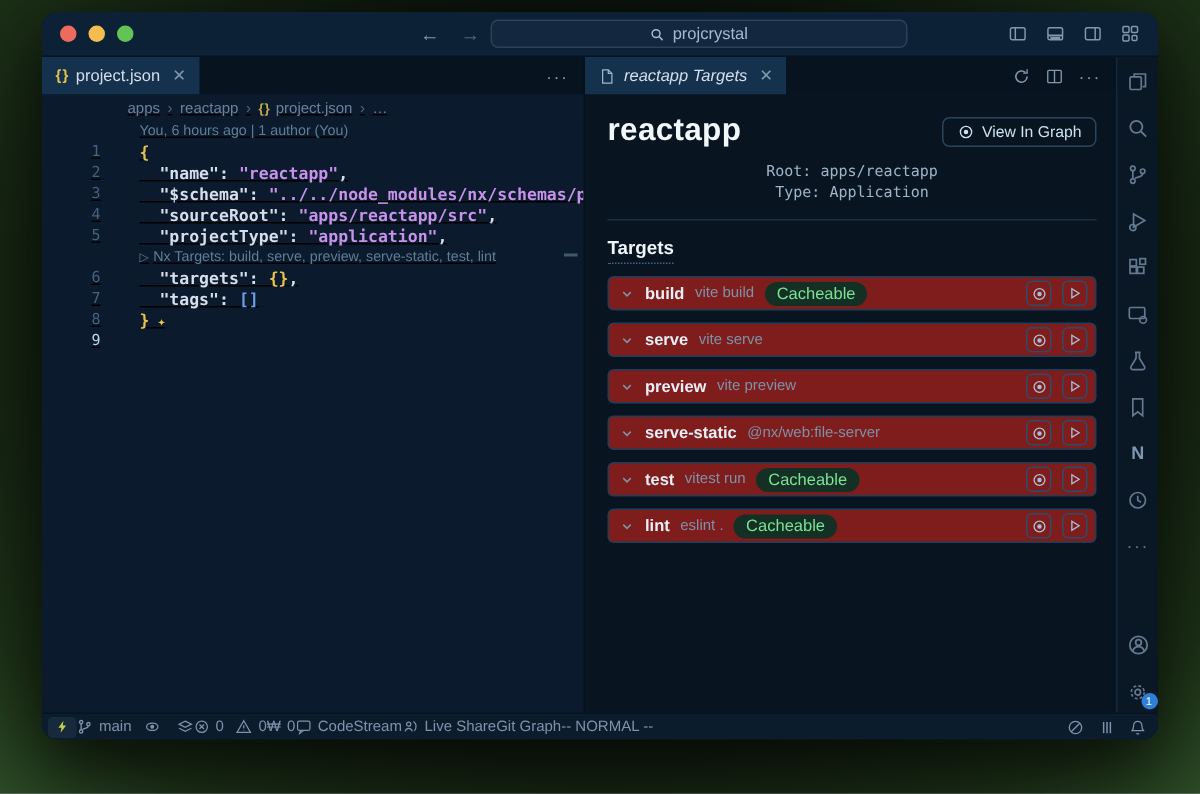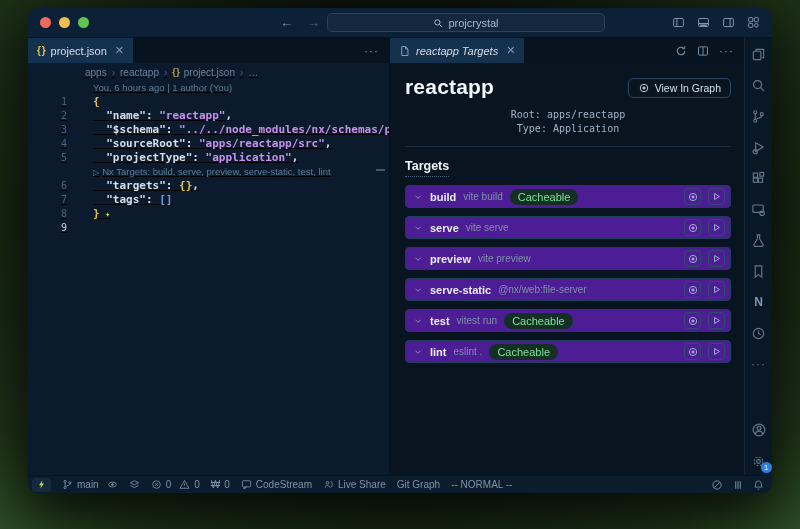--- a/index.html
+++ b/index.html
@@ -61,35 +61,35 @@
   .scrollmark { position:absolute; right:4px; top:106px; width:9px; height:2px; background:#41586f; }
   
   .panel { flex:1; background:#081521; min-width:0; padding:12px 13px 0 15px; overflow:hidden; color:#d6deeb; }
   .panel-head { display:flex; align-items:flex-start; }
   .panel-title { font-size:21px; font-weight:bold; color:#f2f7fb; letter-spacing:.2px; }
   .graph-btn { margin-left:auto; margin-top:3px; display:flex; align-items:center; gap:5px; border:1px solid #2b455e; border-radius:5px; padding:3px 9px; font-size:10.5px; color:#cfe0ee; background:transparent; }
   .meta-lines { margin-top:9px; font-family:"DejaVu Sans Mono", monospace; font-size:10px; color:#9fb4c7; line-height:14px;text-align:center; }
   .panel-div { border-bottom:1px solid #1b3042; margin:10px 0 9px; }
   .targets-h { font-size:12.5px; font-weight:bold; color:#eef4f9; display:inline-block; border-bottom:1px dotted #46627c; padding-bottom:3px; }
   .trows { margin-top:8px; display:flex; flex-direction:column; gap:8px; }
-  .trow { height:23px; background:#4c1d95; border:1px solid #1f3e5a; border-radius:4px; display:flex; align-items:center; padding:0 5px 0 7px; gap:7px; }
+  .trow { height:23px; background:#7f1d1d; border:1px solid #1f3e5a; border-radius:4px; display:flex; align-items:center; padding:0 5px 0 7px; gap:7px; }
   .trow .chev { color:#7d93a9; display:flex; }
   .trow .tname { font-size:11px; font-weight:bold; color:#e8eff6; }
   .trow .tcmd { font-size:10px; color:#7d91a8; }
   .badge { background:#143024; color:#7be295; border-radius:9px; padding:2px 8px; font-size:11px; font-weight:normal; }
   .trow .sp { flex:1; }
   .rbtn { width:17px; height:17px; border:1px solid #2d4c6a; border-radius:4px; display:flex; align-items:center; justify-content:center; color:#a9c0d6; flex:none; }
   
   .activitybar { width:28px; flex:none; background:#0a1826; border-left:1px solid #13263a; display:flex; flex-direction:column; align-items:center; padding:8px 0 6px; gap:15px; color:#64798f; }
   .abi { display:flex; align-items:center; justify-content:center; width:18px; height:16px; position:relative; }
   .abi.pushdown { margin-top:auto; }
   .ab-badge { position:absolute; right:-4px; bottom:-4px; background:#2f7fd6; color:#fff; font-size:7.5px; width:11px; height:11px; border-radius:50%; display:flex; align-items:center; justify-content:center; }
   .nxletter { font-size:12px; font-weight:bold; color:#7e96af; font-family:"Liberation Sans",sans-serif; }
   
-  .statusbar { height:18px; flex:none; background:#0b1c2d; border-top:1px solid #071320; display:flex; align-items:center; font-size:10px; color:#7e93ab; padding:0 8px 0 4px; gap:11px; }
+  .statusbar { height:18px; flex:none; background:#0b1c2d; border-top:1px solid #071320; display:flex; align-items:center; font-size:10px; color:#7e93ab; padding:0 8px 0 4px; }
   .sb-item { display:flex; align-items:center; gap:4px; white-space:nowrap; }
   .sb-remote { background:#17293c; border-radius:3px; height:14px; padding:0 5px; color:#c3d24a; display:flex; align-items:center; }
   .sb-right { margin-left:auto; display:flex; gap:9px; align-items:center; }
   svg { flex:none; }
 </style>
 </head>
 <body>
 
 <div class="window">
 

